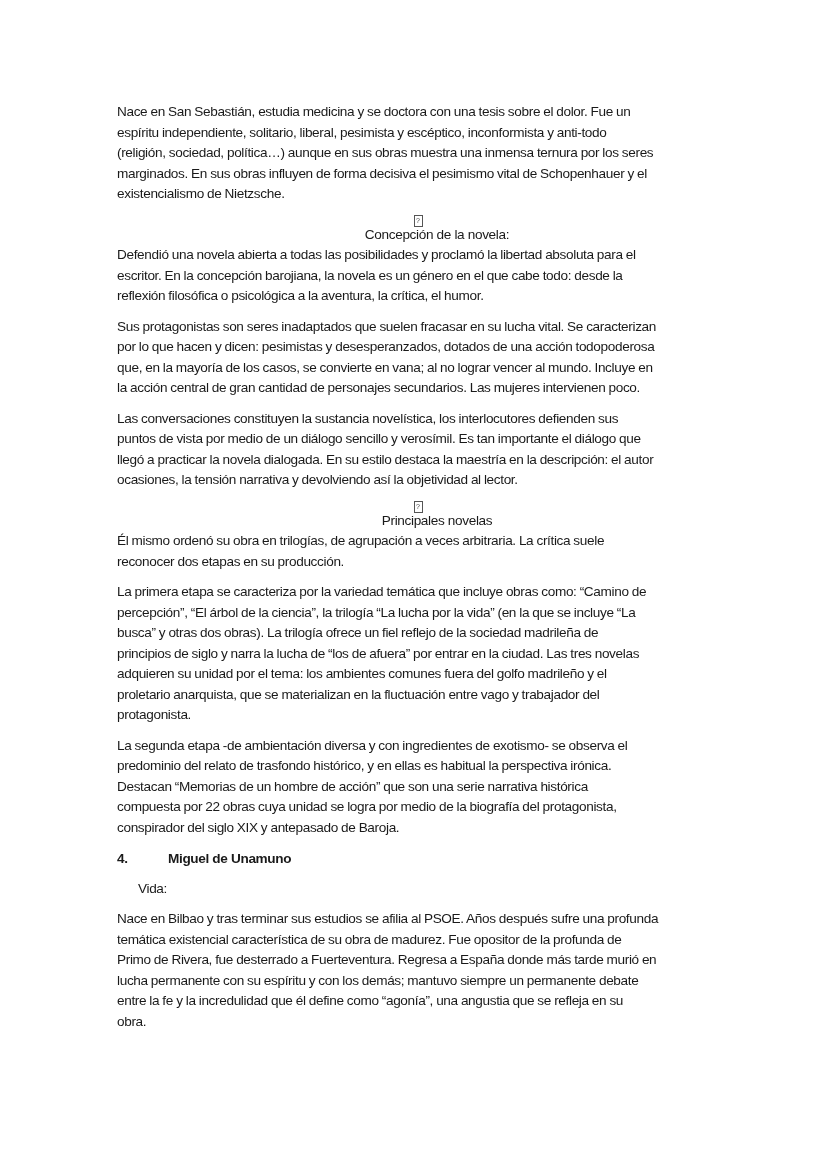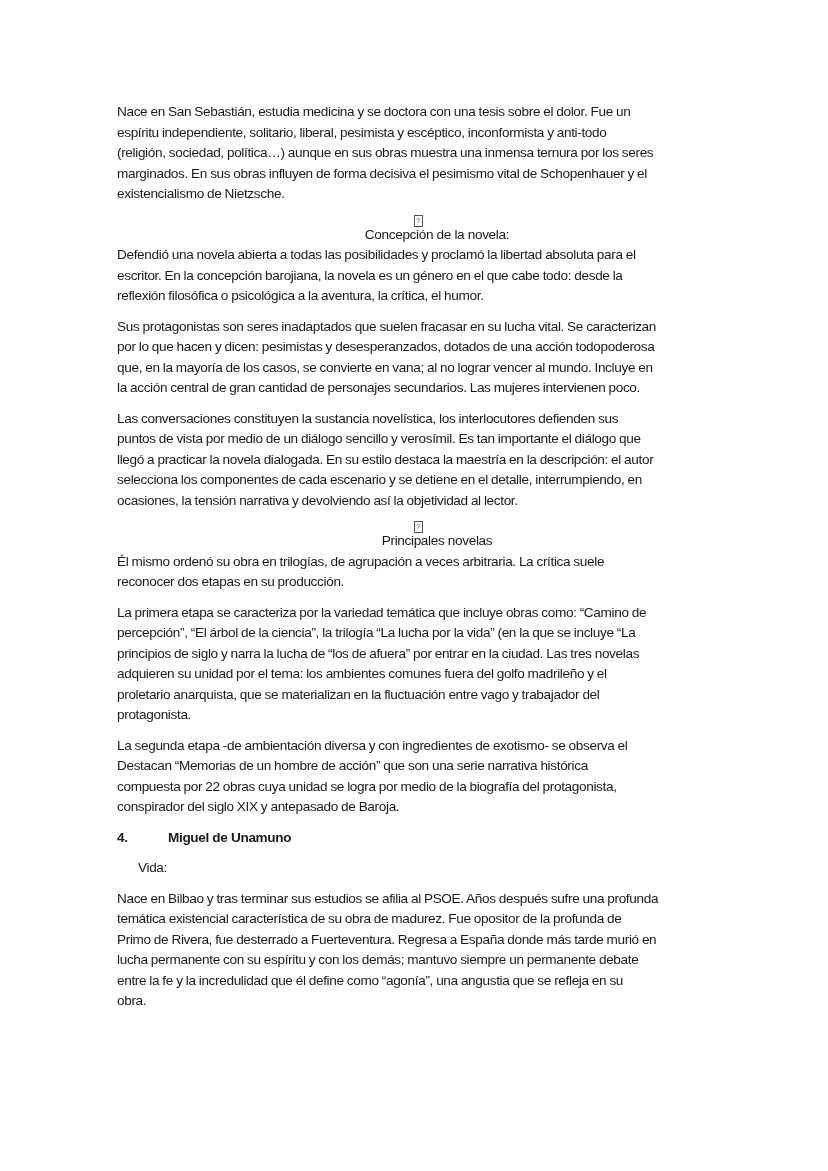--- a/index.html
+++ b/index.html
@@ -103,45 +103,46 @@
     <span class="line">Sus protagonistas son seres inadaptados que suelen fracasar en su lucha vital. Se caracterizan</span>
     <span class="line">por lo que hacen y dicen: pesimistas y desesperanzados, dotados de una acción todopoderosa</span>
     <span class="line">que, en la mayoría de los casos, se convierte en vana; al no lograr vencer al mundo. Incluye en</span>
     <span class="line">la acción central de gran cantidad de personajes secundarios. Las mujeres intervienen poco.</span>
   </div>
 
   <div class="para">
     <span class="line">Las conversaciones constituyen la sustancia novelística, los interlocutores defienden sus</span>
     <span class="line">puntos de vista por medio de un diálogo sencillo y verosímil. Es tan importante el diálogo que</span>
     <span class="line">llegó a practicar la novela dialogada. En su estilo destaca la maestría en la descripción: el autor</span>
-    <span class="line">selecciona los componentes de cada escenario y se detiene en el detalle, interrumpiendo, en</span>
     <span class="line">ocasiones, la tensión narrativa y devolviendo así la objetividad al lector.</span>
   </div>
 
   <div class="bullet-row">
     <span class="glyph-box">?</span>
     <span class="bullet-label">Principales novelas</span>
   </div>
 
   <div class="para">
     <span class="line">Él mismo ordenó su obra en trilogías, de agrupación a veces arbitraria. La crítica suele</span>
     <span class="line">reconocer dos etapas en su producción.</span>
   </div>
 
   <div class="para">
     <span class="line">La primera etapa se caracteriza por la variedad temática que incluye obras como: “Camino de</span>
     <span class="line">percepción”, “El árbol de la ciencia”, la trilogía “La lucha por la vida” (en la que se incluye “La</span>
+    <span class="line">busca” y otras dos obras). La trilogía ofrece un fiel reflejo de la sociedad madrileña de</span>
     <span class="line">principios de siglo y narra la lucha de “los de afuera” por entrar en la ciudad. Las tres novelas</span>
     <span class="line">adquieren su unidad por el tema: los ambientes comunes fuera del golfo madrileño y el</span>
     <span class="line">proletario anarquista, que se materializan en la fluctuación entre vago y trabajador del</span>
     <span class="line">protagonista.</span>
   </div>
 
   <div class="para">
     <span class="line">La segunda etapa -de ambientación diversa y con ingredientes de exotismo- se observa el</span>
+    <span class="line">predominio del relato de trasfondo histórico, y en ellas es habitual la perspectiva irónica.</span>
     <span class="line">Destacan “Memorias de un hombre de acción” que son una serie narrativa histórica</span>
     <span class="line">compuesta por 22 obras cuya unidad se logra por medio de la biografía del protagonista,</span>
     <span class="line">conspirador del siglo XIX y antepasado de Baroja.</span>
   </div>
 
   <div class="heading-row">
     <span class="heading-num">4.</span>
     <span>Miguel de Unamuno</span>
   </div>
 

